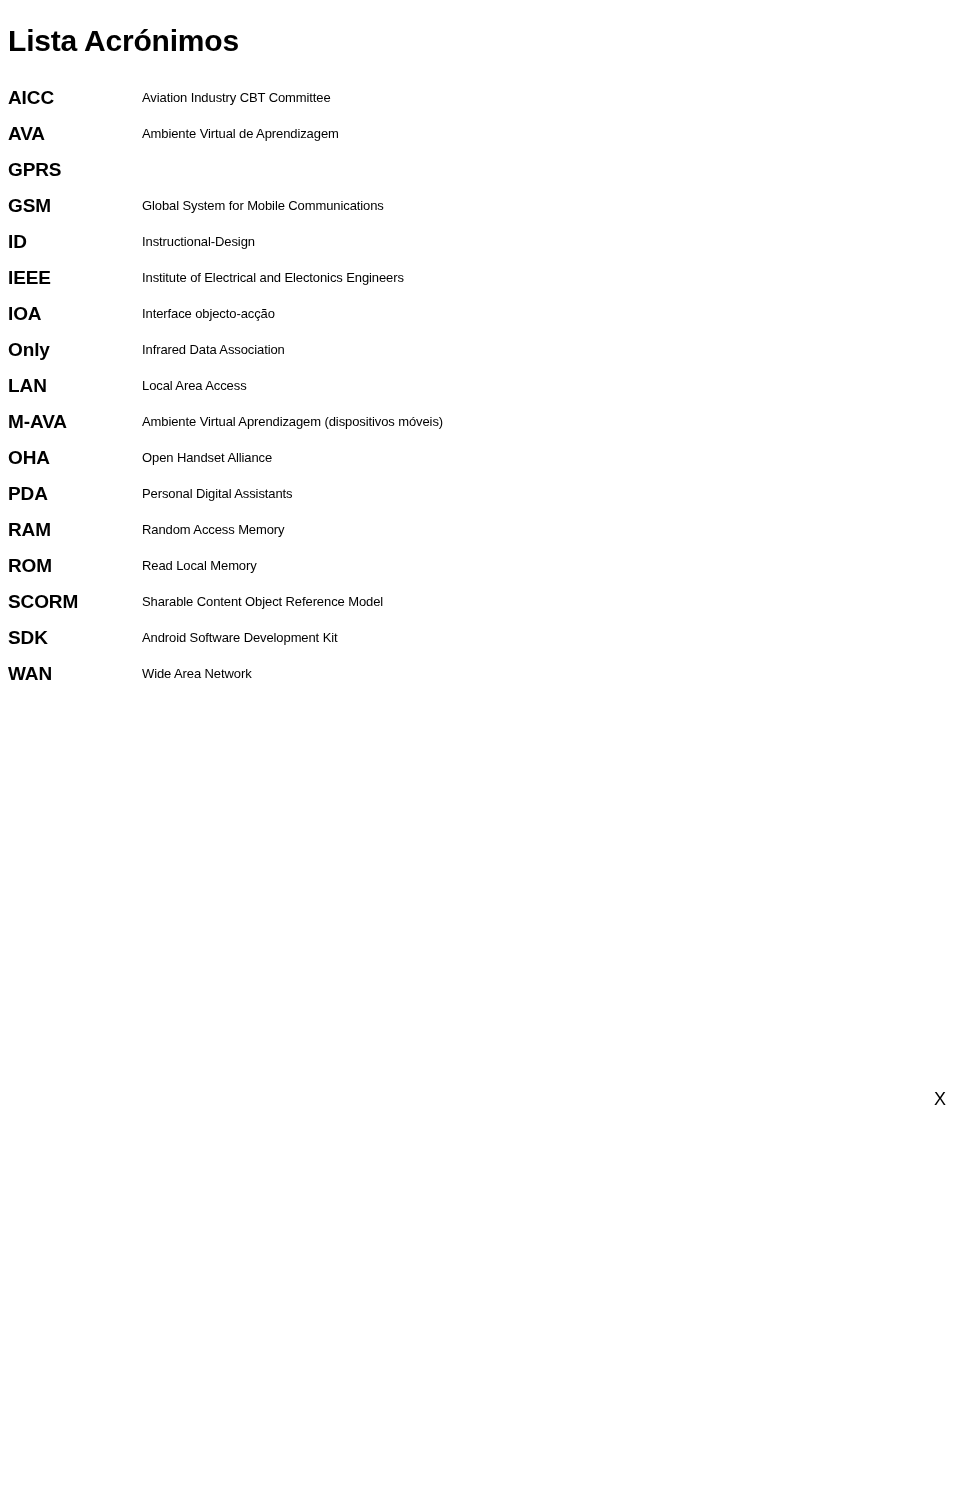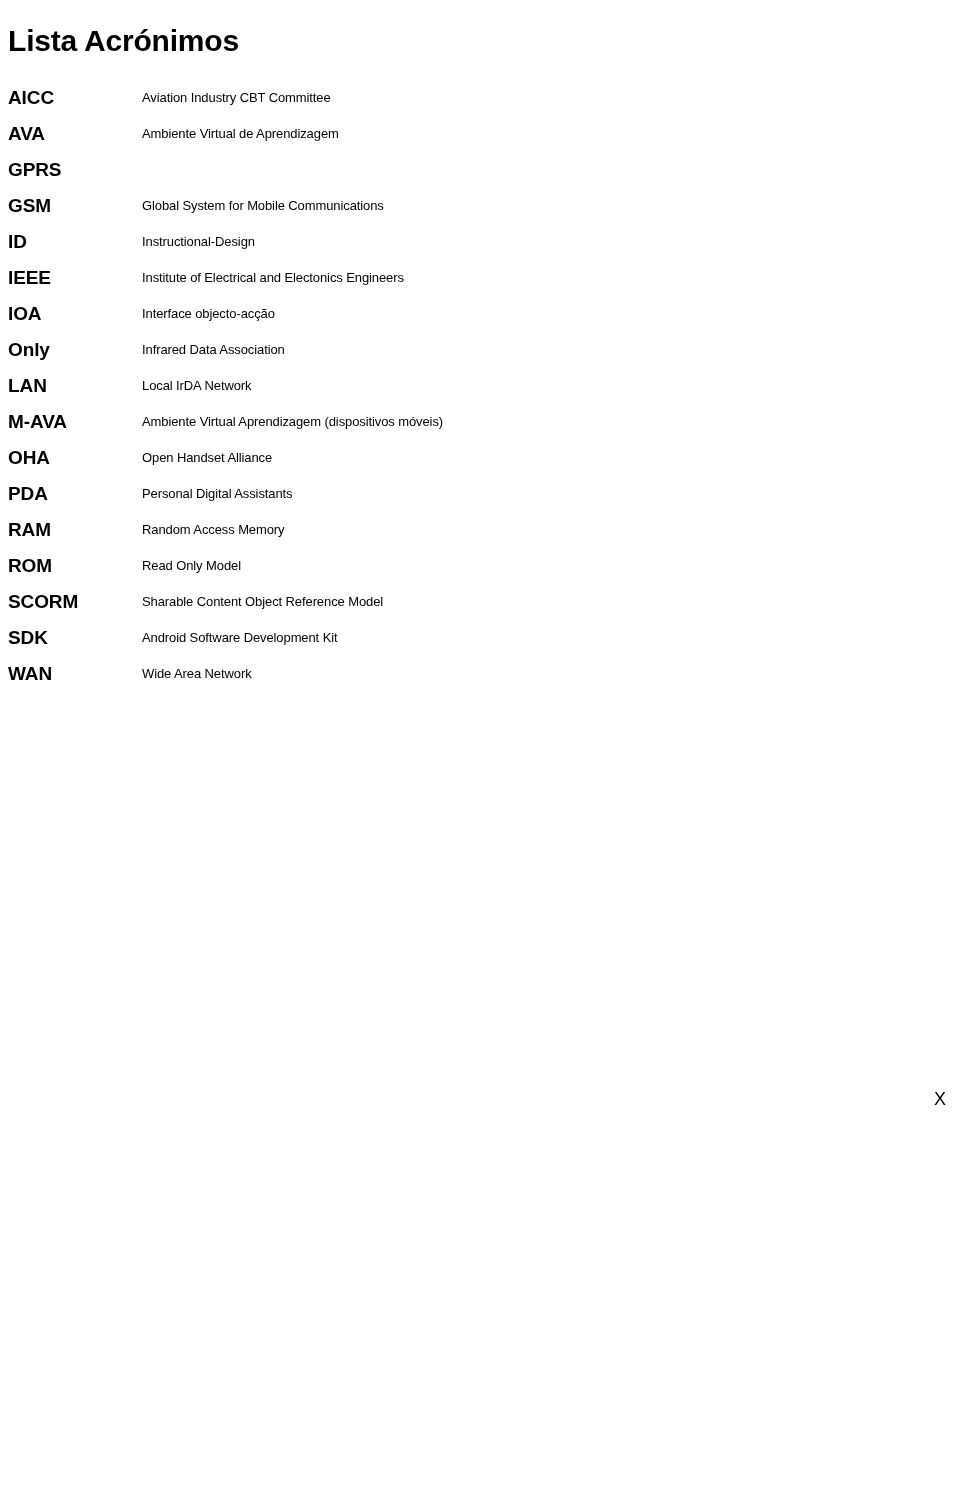--- a/index.html
+++ b/index.html
@@ -110,41 +110,41 @@
       <div class="acronym-row">
         <div class="acronym-term">IOA</div>
         <div class="acronym-def">Interface objecto-acção</div>
       </div>
       <div class="acronym-row">
         <div class="acronym-term">Only</div>
         <div class="acronym-def">Infrared Data Association</div>
       </div>
       <div class="acronym-row">
         <div class="acronym-term">LAN</div>
-        <div class="acronym-def">Local IrDA Network</div>
+        <div class="acronym-def">Local Area Access</div>
       </div>
       <div class="acronym-row">
         <div class="acronym-term">M-AVA</div>
         <div class="acronym-def">Ambiente Virtual Aprendizagem (dispositivos móveis)</div>
       </div>
       <div class="acronym-row">
         <div class="acronym-term">OHA</div>
         <div class="acronym-def">Open Handset Alliance</div>
       </div>
       <div class="acronym-row">
         <div class="acronym-term">PDA</div>
         <div class="acronym-def">Personal Digital Assistants</div>
       </div>
       <div class="acronym-row">
         <div class="acronym-term">RAM</div>
         <div class="acronym-def">Random Access Memory</div>
       </div>
       <div class="acronym-row">
         <div class="acronym-term">ROM</div>
-        <div class="acronym-def">Read Only Model</div>
+        <div class="acronym-def">Read Local Memory</div>
       </div>
       <div class="acronym-row">
         <div class="acronym-term">SCORM</div>
         <div class="acronym-def">Sharable Content Object Reference Model</div>
       </div>
       <div class="acronym-row">
         <div class="acronym-term">SDK</div>
         <div class="acronym-def">Android Software Development Kit</div>
       </div>
       <div class="acronym-row">

